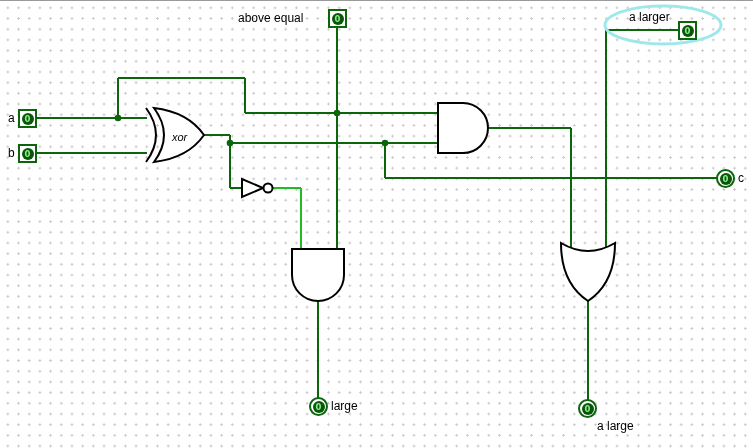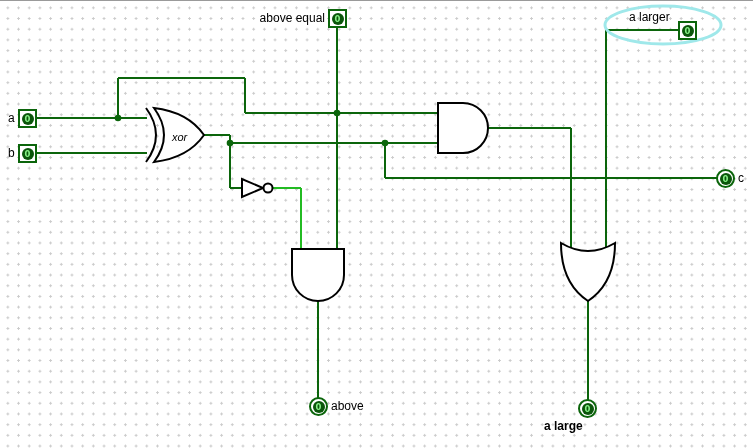--- a/index.html
+++ b/index.html
@@ -82,25 +82,25 @@
       <circle class="dot" cx="230" cy="143" r="3.3"></circle>
       <circle class="dot" cx="337" cy="113" r="3.3"></circle>
       <circle class="dot" cx="385" cy="143" r="3.3"></circle>
     </g>
 
     <ellipse cx="663" cy="25" rx="58" ry="19" fill="none" stroke="#9fe8ea" stroke-width="3"></ellipse>
   </svg>
 
   <div class="lbl" style="left:8px; top:112px;">a</div>
   <div class="lbl" style="left:8px; top:147px;">b</div>
-  <div class="lbl" style="left:255px; top:12px; width:70px; text-align:right;">above equal</div>
+  <div class="lbl" style="left:238px; top:12px; width:70px; text-align:left;">above equal</div>
   <div class="lbl" style="left:629px; top:11px;">a larger</div>
   <div class="lbl" style="left:738px; top:172px;">c</div>
-  <div class="lbl" style="left:331px; top:400px;">above</div>
-  <div class="lbl" style="left:544px; top:420px;font-weight:bold;">a large</div>
+  <div class="lbl" style="left:331px; top:400px;">large</div>
+  <div class="lbl" style="left:597px; top:420px;">a large</div>
   <div class="lbl gate-lbl" style="left:172px; top:131px;">xor</div>
 
   <div class="pin" style="left:18px; top:109px;">
     <span class="pv">0</span>
   </div>
   <div class="pin" style="left:18px; top:144px;">
     <span class="pv">0</span>
   </div>
   <div class="pin" style="left:328px; top:9px;">
     <span class="pv">0</span>

